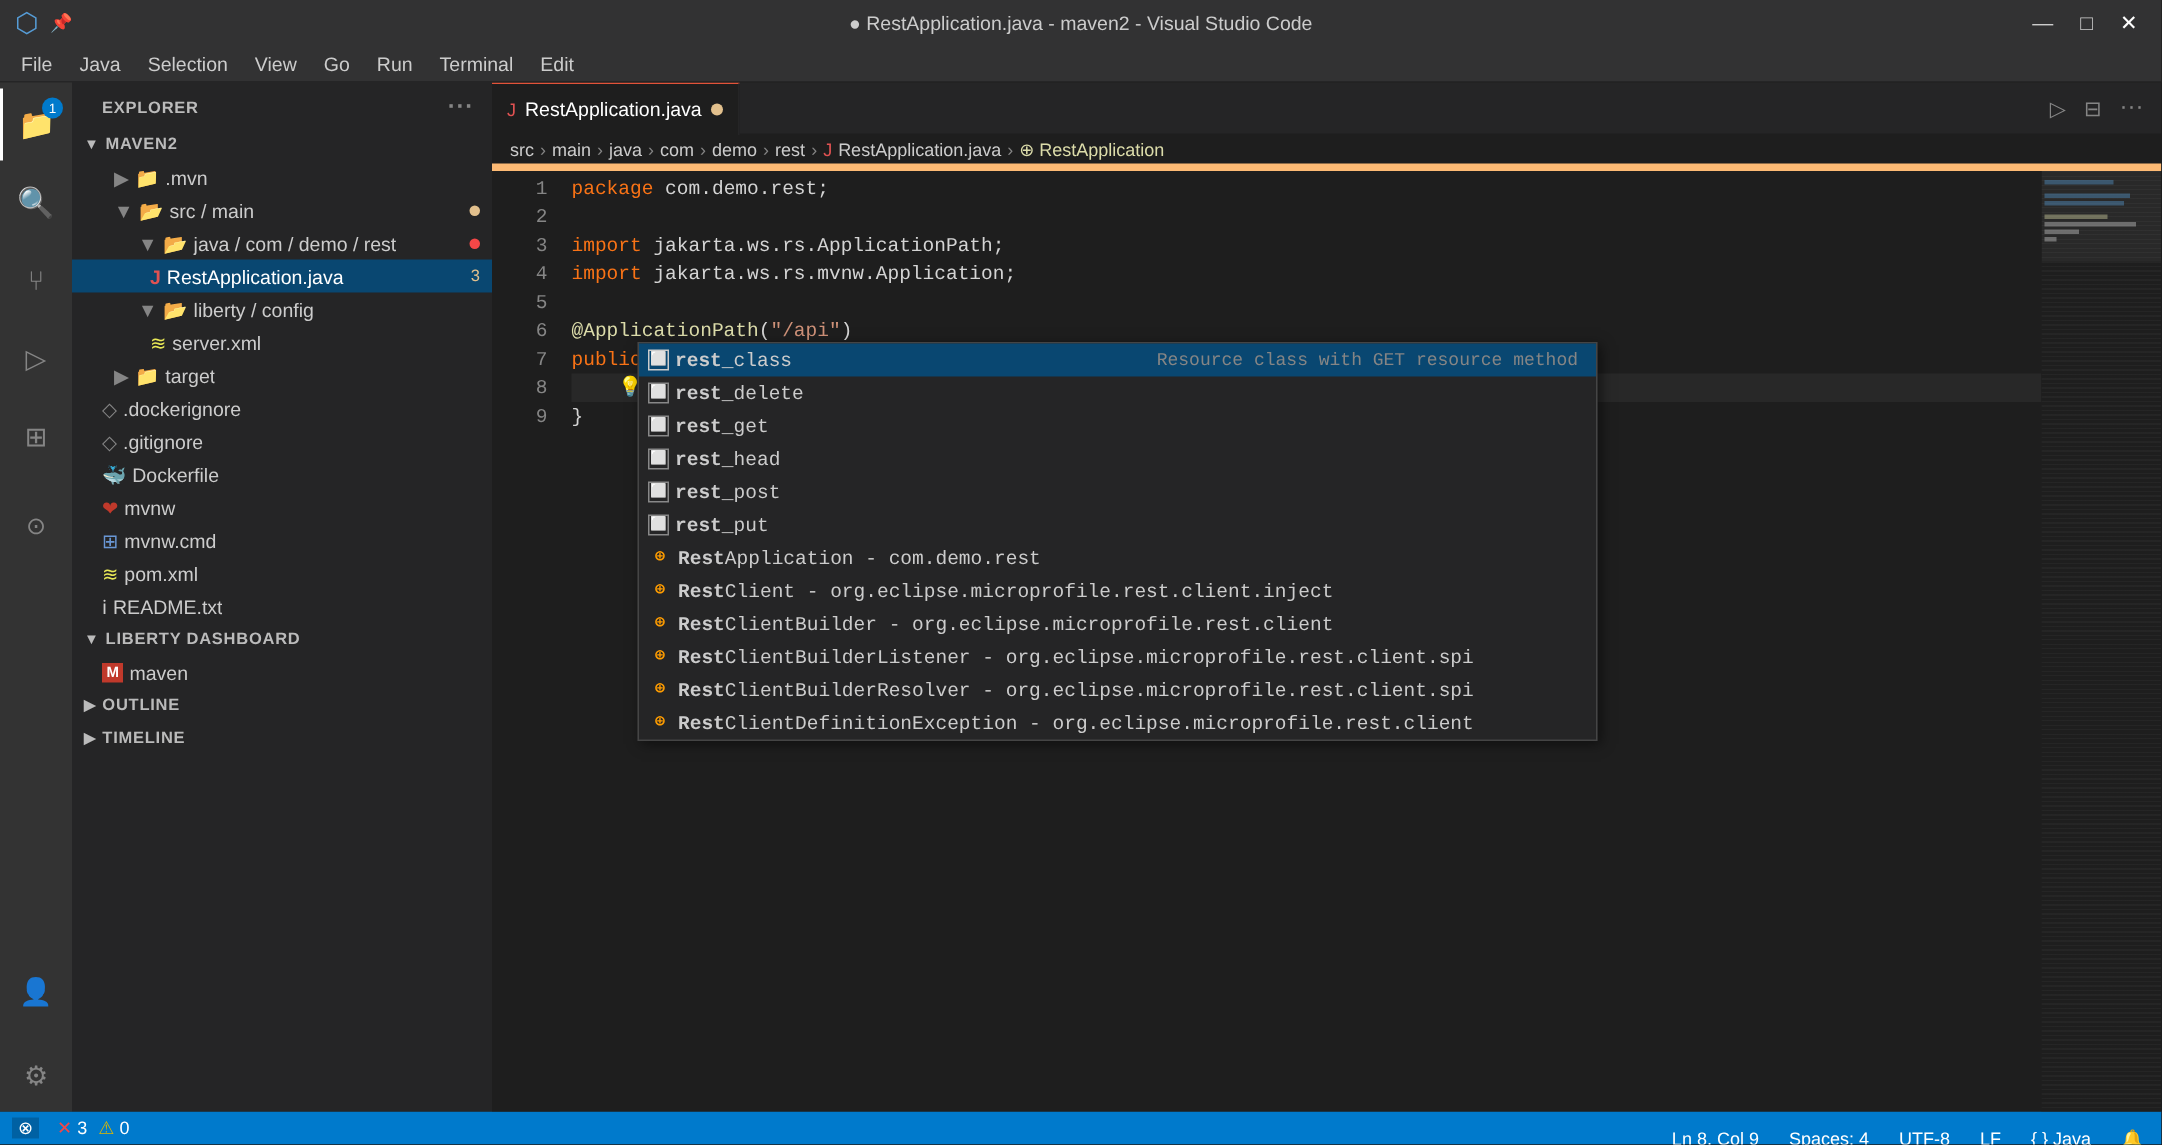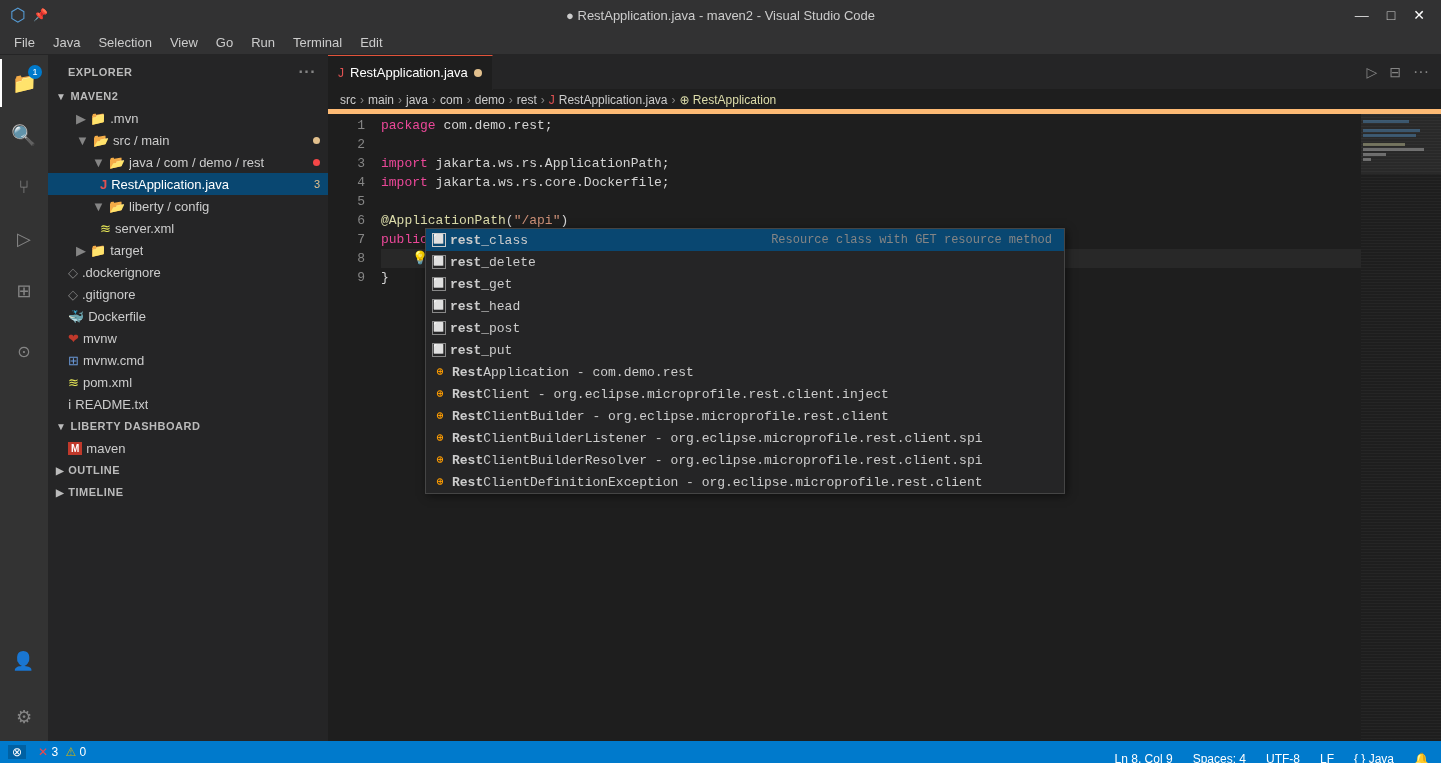--- a/index.html
+++ b/index.html
@@ -226,21 +226,21 @@
       line-height: 19px;
       padding: 2px 0 0 8px;
       overflow: hidden;
       position: relative;
     }
 
     .code-line { height: 19px; display: flex; align-items: center; white-space: pre; }
     .code-line.active-line { background: #282828; }
 
     
-    .kw { color: #ec4899; }
+    .kw { color: #f97316; }
     .str { color: #ce9178; }
     .cls { color: #4ec9b0; }
     .ann { color: #dcdcaa; }
     .plain { color: #d4d4d4; }
     .yellow-dot { color: #ddb700; }
 
     
     #autocomplete {
       position: absolute;
       top: 7px;
@@ -532,21 +532,21 @@
           <span class="kw">package</span><span class="plain"> com.demo.rest;</span>
         </div>
 
         <div class="code-line"><span class="plain"> </span></div>
 
         <div class="code-line">
           <span class="kw">import</span><span class="plain"> jakarta.ws.rs.ApplicationPath;</span>
         </div>
 
         <div class="code-line">
-          <span class="kw">import</span><span class="plain"> jakarta.ws.rs.core.Dockerfile;</span>
+          <span class="kw">import</span><span class="plain"> jakarta.ws.rs.mvnw.Application;</span>
         </div>
 
         <div class="code-line"><span class="plain"> </span></div>
 
         <div class="code-line">
           <span class="ann">@ApplicationPath</span><span class="plain">(</span><span class="str">"/api"</span><span class="plain">)</span>
         </div>
 
         <div class="code-line">
           <span class="kw">public</span><span class="plain"> </span><span class="kw">class</span><span class="plain"> </span><span class="cls">RestApplication</span><span class="plain"> </span><span class="kw">extends</span><span class="plain"> </span><span class="cls">Application</span><span class="plain"> {</span>

